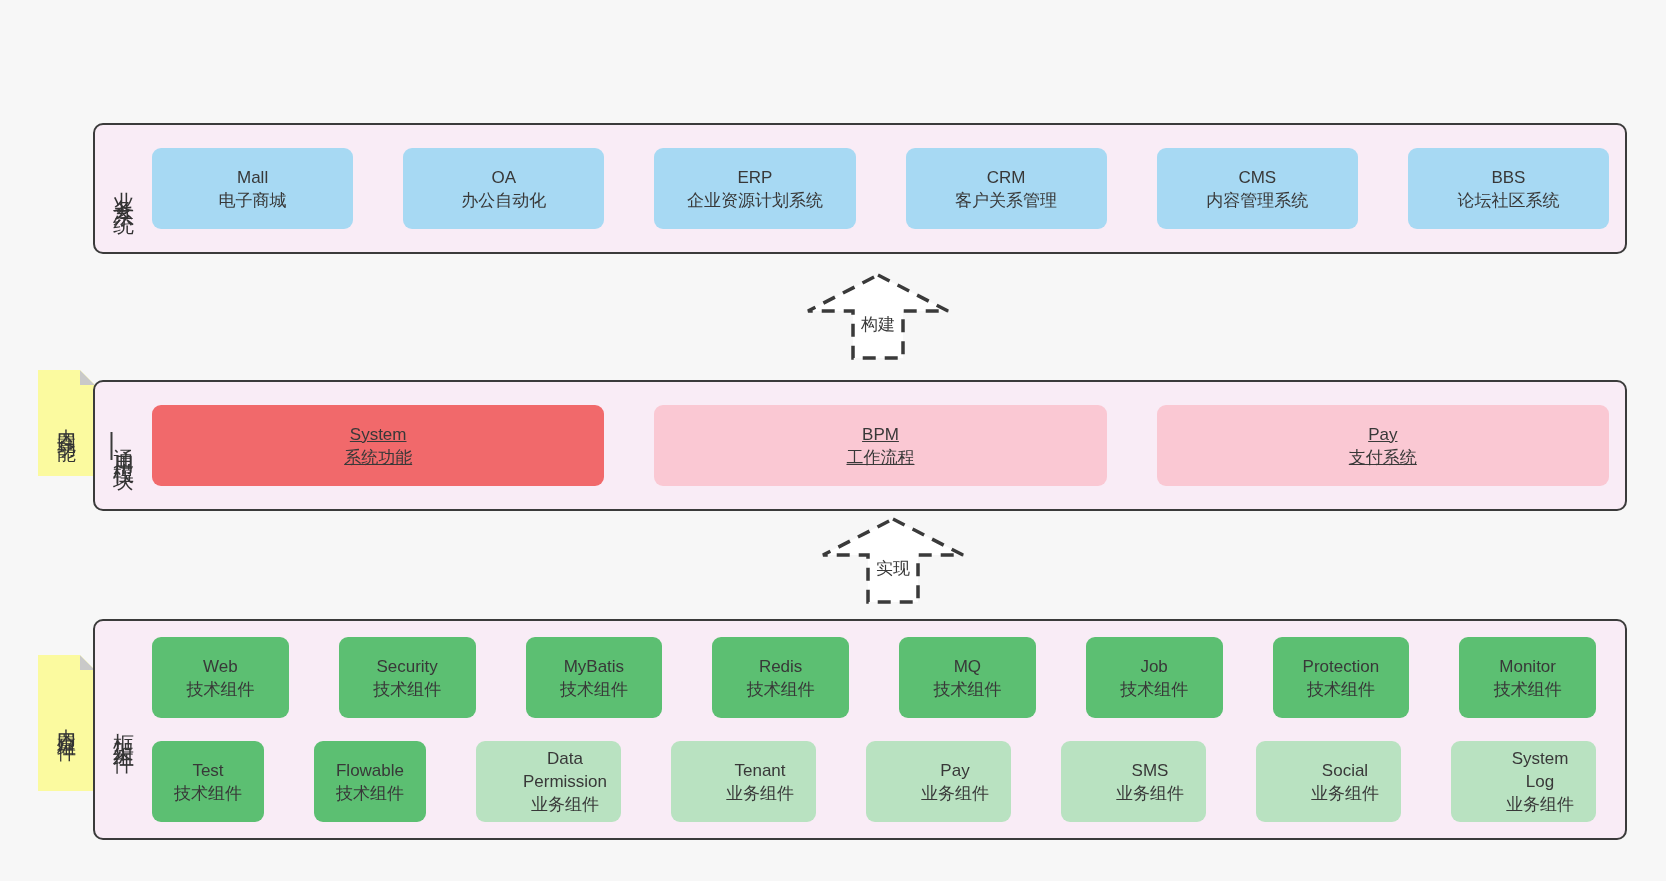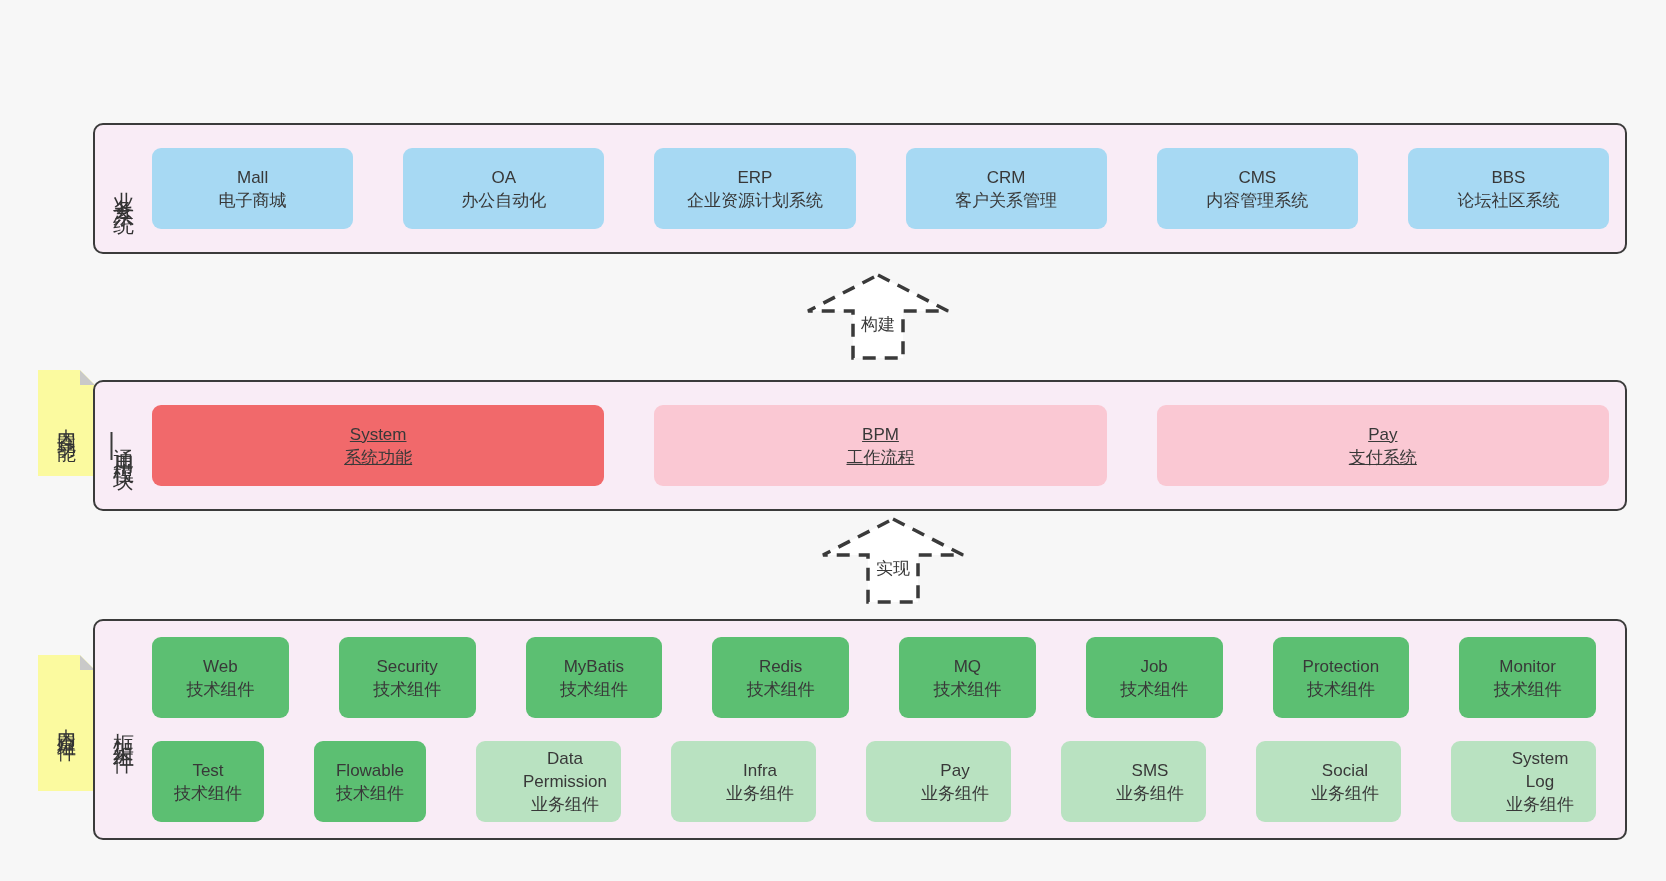--- a/index.html
+++ b/index.html
@@ -195,21 +195,21 @@
           </div>
           <div class="box v-green">
             <div class="box-title">Flowable</div>
             <div class="box-subtitle">技术组件</div>
           </div>
           <div class="box v-lightgreen">
             <div class="box-title">Data Permission</div>
             <div class="box-subtitle">业务组件</div>
           </div>
           <div class="box v-lightgreen">
-            <div class="box-title">Infra</div>
+            <div class="box-title">Tenant</div>
             <div class="box-subtitle">业务组件</div>
           </div>
           <div class="box v-lightgreen">
             <div class="box-title">Pay</div>
             <div class="box-subtitle">业务组件</div>
           </div>
           <div class="box v-lightgreen">
             <div class="box-title">SMS</div>
             <div class="box-subtitle">业务组件</div>
           </div>

